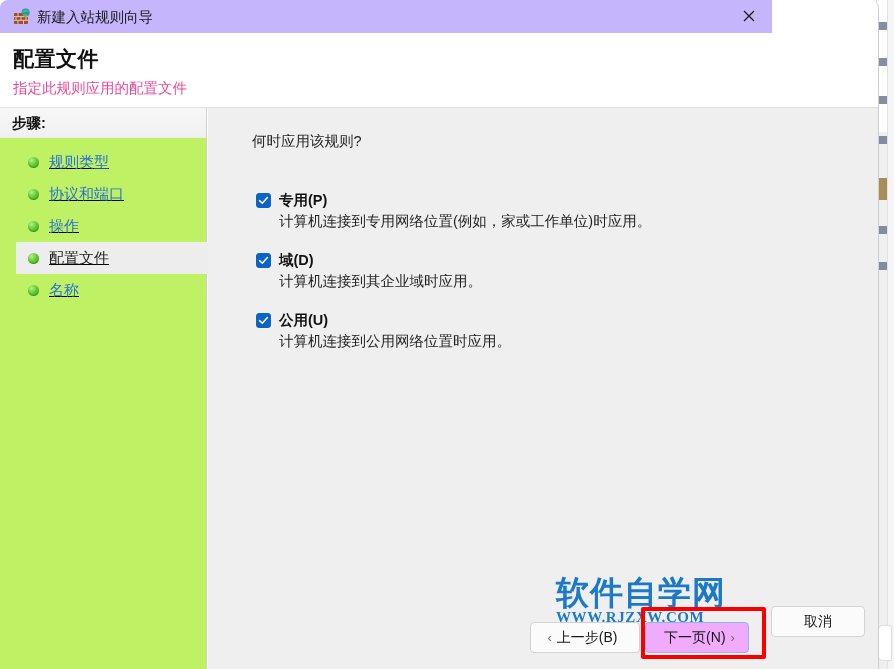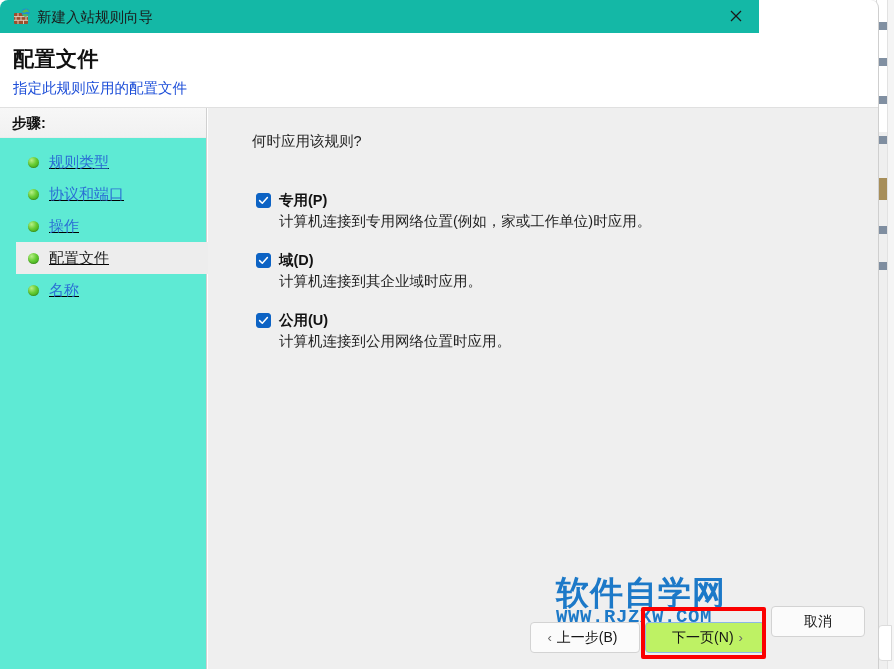--- a/index.html
+++ b/index.html
@@ -73,21 +73,22 @@
     overflow: hidden;
     box-sizing: border-box;
     border-right: 1px solid #cfcfcf;
   }
 
   
   #titlebar {
     position: absolute;
     left: 0; top: 0;
     width: 759px; height: 33px;
-    background: #14b8a6;
+    background: #c4b5fd;
+    padding-left: 13px;
   }
   #app-icon {
     position: absolute;
     left: 13px; top: 8px;
     width: 18px; height: 18px;
   }
   #title-text {
     position: absolute;
     left: 37px; top: 8px;
     font-size: 14.5px;
@@ -120,36 +121,36 @@
     left: 13px; top: 12px;
     font-size: 21px;
     font-weight: bold;
     color: #101010;
     letter-spacing: .5px;
   }
   #page-subtitle {
     position: absolute;
     left: 13px; top: 46px;
     font-size: 14.5px;
-    color: #1d4ed8;
+    color: #ec4899;
   }
 
   
   #body-area {
     position: absolute;
     left: 0; top: 108px;
     width: 879px; height: 561px;
   }
 
   
   #sidebar {
     position: absolute;
     left: 0; top: 0;
     width: 207px; height: 561px;
-    background: #5eead4;
+    background: #bef264;
     border-right: 1px solid #d0d0d0;
     box-sizing: border-box;
   }
   #steps-header {
     position: absolute;
     left: 0; top: 0;
     width: 206px; height: 30px;
     background: linear-gradient(to bottom, #f7f7f7 0%, #f1f1f1 100%);
     border-bottom: 1px solid #ececec;
     box-sizing: border-box;
@@ -245,50 +246,50 @@
     font-size: 14px;
     color: #161616;
     display: flex;
     align-items: center;
     justify-content: center;
     cursor: default;
     white-space: nowrap;
   }
   .wiz-button .chev { color: #6a6a6a; font-size: 13px; }
   #btn-back  { left: 530px; top: 622px; width: 110px; }
-  #btn-next  { left: 645px; top: 622px; width: 120px;
-               border: 1px solid #8cb8e6; background: #bef264; }
+  #btn-next  { left: 645px; top: 622px; width: 104px;
+               border: 1px solid #8cb8e6; background: #f0abfc; }
   #btn-cancel{ left: 771px; top: 606px; width: 94px; }
   #btn-back .bl, #btn-next .bl { padding: 0 5px; }
 
   
   #watermark {
     position: absolute;
     left: 556px; top: 576px;
     width: 160px;
     pointer-events: none;
   }
   #wm-main {
     font-size: 33px;
     font-weight: bold;
     color: #1c79c8;
     letter-spacing: 1px;
     line-height: 34px;
     white-space: nowrap;
     font-family: "DejaVu Sans", "Liberation Sans", sans-serif;
   }
   #wm-sub {
-    font-size: 19px;
+    font-size: 15px;
     font-weight: bold;
     color: #1c79c8;
     letter-spacing: .6px;
     line-height: 16px;
     white-space: nowrap;
     margin-top: -1px;
-    font-family: Liberation Mono, monospace;
+    font-family: Liberation Serif, serif;
   }
 
   
   #annotation-rect {
     position: absolute;
     left: 641px; top: 607px;
     width: 125px; height: 52px;
     border: 4px solid #fb0000;
     border-radius: 2px;
     box-sizing: border-box;

